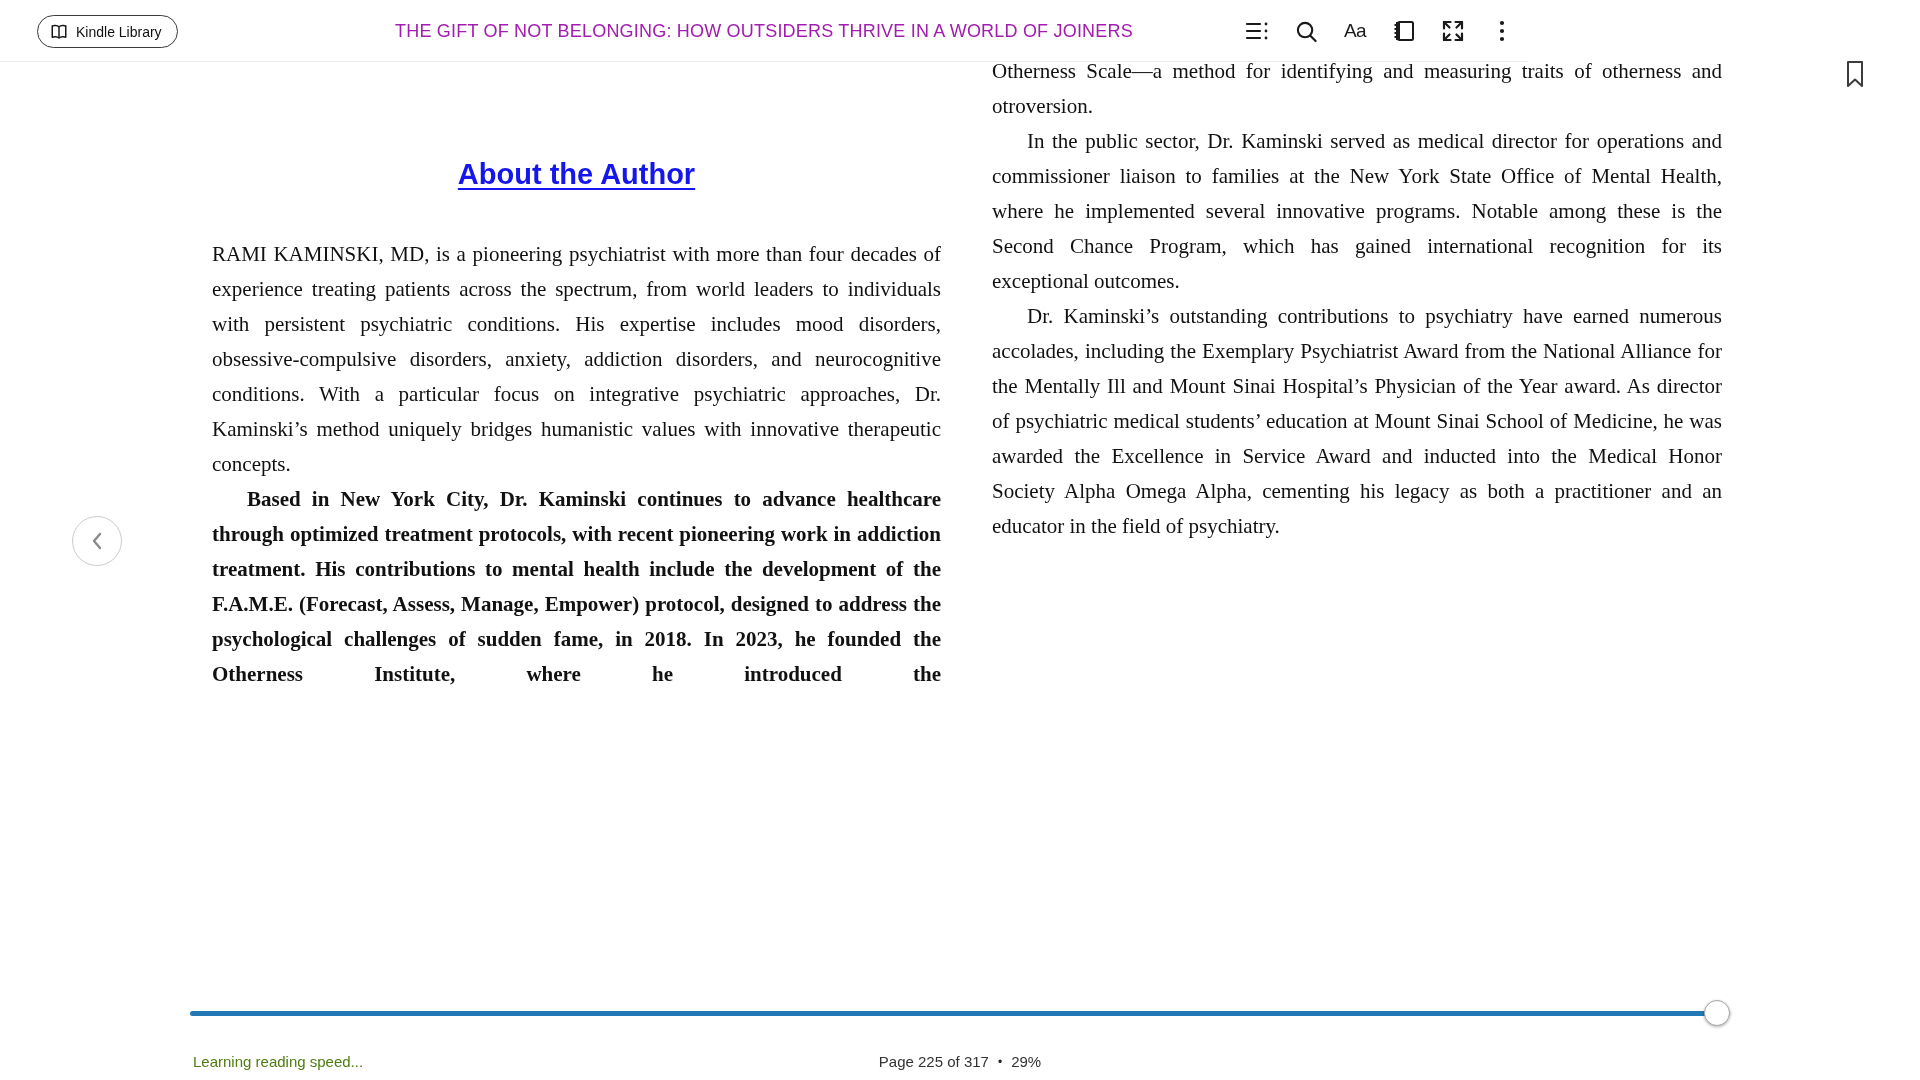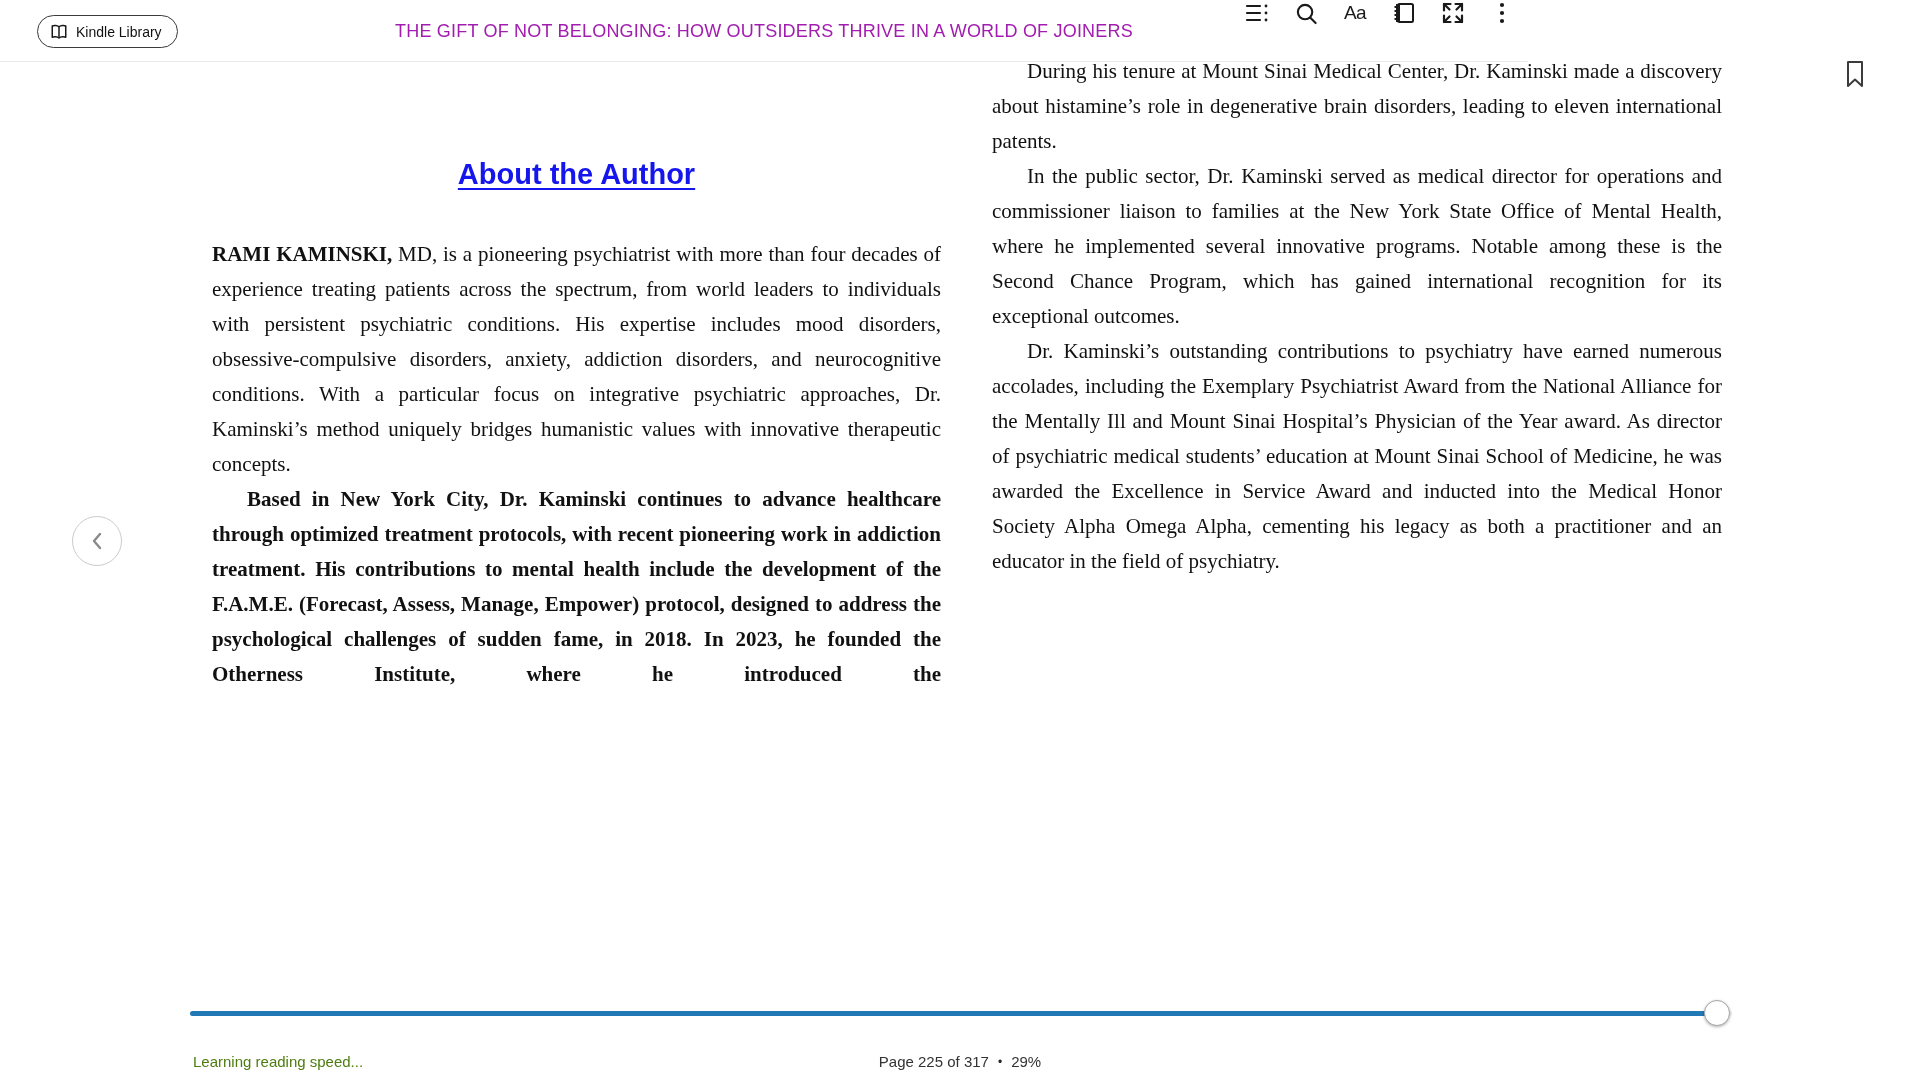--- a/index.html
+++ b/index.html
@@ -16,21 +16,21 @@
     display:flex; align-items:center; gap:8px;
     padding:0 15px 0 12px; border:1.5px solid #3a3a3a; border-radius:17px;
     background:#fff; font-size:14px; color:#111; cursor:pointer;
   }
   .page-title {
     position:absolute; left:0; right:0; top:21px; text-align:center;
     font-size:18px; letter-spacing:.2px; color:#a21caf; font-weight:400;
   }
   .header-icons {
     position:absolute; right:13px; top:0; height:62px;
-    display:flex; align-items:flex-start; gap:23px;
+    display:flex; align-items:center; gap:23px;
   }
   .icon-btn {
     width:26px; height:26px; display:flex; align-items:center; justify-content:center;
     cursor:pointer; background:none; border:none;
   }
   .aa-glyph { font-size:19px; color:#1a1a1a; font-weight:400; letter-spacing:-0.5px; }
 
   .bookmark {
     position:absolute; left:1845px; top:60px; width:20px; height:28px; cursor:pointer;
   }
@@ -56,21 +56,21 @@
     display:block; text-align:center;
     font-family:"Liberation Sans", sans-serif;
     font-size:29px; line-height:38px; font-weight:700;
     color:#1515ee; text-decoration:underline;
     text-underline-offset:4px; text-decoration-thickness:2px;
     margin-bottom:44px; cursor:pointer;
   }
   .book-col p { text-indent:35px; }
   .book-col p.no-indent { text-indent:0; }
   .book-col p.fill-last { text-align-last:justify;font-weight:bold; }
-  .lead-name { font-weight:700; }
+  .lead-name { font-weight:400; }
 
   
   .progress-track {
     position:absolute; left:190px; top:1011px; width:1542px; height:5px;
     background:#f0f0f0; border-radius:3px; cursor:pointer;
   }
   .progress-fill {
     position:absolute; left:0; top:0; height:5px; width:99%;
     background:#2277b5; border-radius:3px;
   }
@@ -171,21 +171,21 @@
   </svg>
 </div>
 
 <div class="book-col col-left">
   <a class="chapter-heading">About the Author</a>
   <p class="no-indent"><span class="lead-name">RAMI KAMINSKI,</span><span> MD, is a pioneering psychiatrist with more than four decades of experience treating patients across the spectrum, from world leaders to individuals with persistent psychiatric conditions. His expertise includes mood disorders, obsessive-compulsive disorders, anxiety, addiction disorders, and neurocognitive conditions. With a particular focus on integrative psychiatric approaches, Dr. Kaminski’s method uniquely bridges humanistic values with innovative therapeutic concepts.</span></p>
   <p class="fill-last">Based in New York City, Dr. Kaminski continues to advance healthcare through optimized treatment protocols, with recent pioneering work in addiction treatment. His contributions to mental health include the development of the F.A.M.E. (Forecast, Assess, Manage, Empower) protocol, designed to address the psychological challenges of sudden fame, in 2018. In 2023, he founded the Otherness Institute, where he introduced the</p>
 </div>
 
 <div class="book-col col-right">
-  <p>During his tenure at Mount Sinai Medical Center, Dr. Kaminski made a discovery about histamine’s role in degenerative brain disorders, leading to eleven international patents.</p>
+  <p class="no-indent">Otherness Scale—a method for identifying and measuring traits of otherness and otroversion.</p>
   <p>In the public sector, Dr. Kaminski served as medical director for operations and commissioner liaison to families at the New York State Office of Mental Health, where he implemented several innovative programs. Notable among these is the Second Chance Program, which has gained international recognition for its exceptional outcomes.</p>
   <p>Dr. Kaminski’s outstanding contributions to psychiatry have earned numerous accolades, including the Exemplary Psychiatrist Award from the National Alliance for the Mentally Ill and Mount Sinai Hospital’s Physician of the Year award. As director of psychiatric medical students’ education at Mount Sinai School of Medicine, he was awarded the Excellence in Service Award and inducted into the Medical Honor Society Alpha Omega Alpha, cementing his legacy as both a practitioner and an educator in the field of psychiatry.</p>
 </div>
 
 <div class="progress-track">
   <div class="progress-fill" style="width: 99%;">
     <div class="progress-handle"></div>
   </div>
 </div>
 

